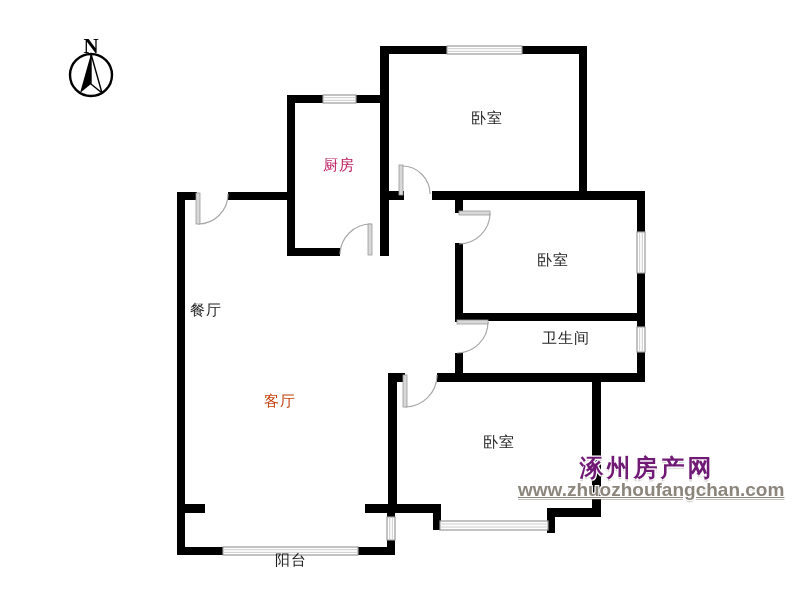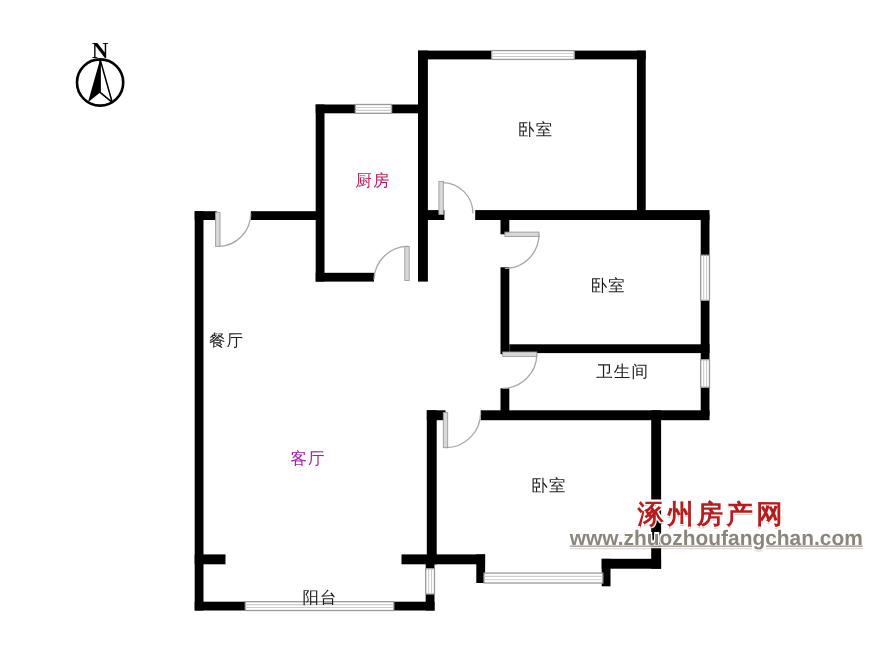--- a/index.html
+++ b/index.html
@@ -91,30 +91,30 @@
       <line x1="389.6666666666667" y1="517" x2="389.6666666666667" y2="540" stroke="#cccccc" stroke-width="1"></line>
       <line x1="392.3333333333333" y1="517" x2="392.3333333333333" y2="540" stroke="#cccccc" stroke-width="1"></line>
     </svg>
 
   <div id="labels">
       <div class="room-label" style="left: 339px; top: 165px; color: #be185d;">厨房</div>
       <div class="room-label" style="left: 487px; top: 118px; color: rgb(28, 28, 28);">卧室</div>
       <div class="room-label" style="left: 553px; top: 260px; color: rgb(28, 28, 28);">卧室</div>
       <div class="room-label" style="left: 566px; top: 338px; color: rgb(28, 28, 28);">卫生间</div>
       <div class="room-label" style="left: 206px; top: 310px; color: rgb(28, 28, 28);">餐厅</div>
-      <div class="room-label" style="left: 280px; top: 417px; color: #a21caf;">客厅</div>
+      <div class="room-label" style="left: 280px; top: 401px; color: #c2410c;">客厅</div>
       <div class="room-label" style="left: 499px; top: 442px; color: rgb(28, 28, 28);">卧室</div>
-      <div class="room-label" style="left: 291px; top: 544px; color: rgb(28, 28, 28);">阳台</div>
+      <div class="room-label" style="left: 291px; top: 560px; color: rgb(28, 28, 28);">阳台</div>
     </div>
 
   <svg class="compass" width="56" height="76" viewBox="0 0 56 76">
     <text x="28" y="27" text-anchor="middle" fill="#000000">N</text>
     <circle cx="28" cy="49" r="21" fill="none" stroke="#000000" stroke-width="2.4"></circle>
     <polygon points="28,28 17,67 28,58" fill="#000000"></polygon>
     <polygon points="28,28 39,67 28,58" fill="#ffffff" stroke="#000000" stroke-width="1.4" stroke-linejoin="round"></polygon>
   </svg>
 
   <div class="watermark">
-    <div class="wm1" style="color: #b91c1c;">涿州房产网</div>
+    <div class="wm1" style="color: #701a75;">涿州房产网</div>
     <div class="wm2" style="color: rgb(139, 133, 124); text-decoration: underline;">www.zhuozhoufangchan.com</div>
   </div>
 
 </div>
 
 </body></html>

